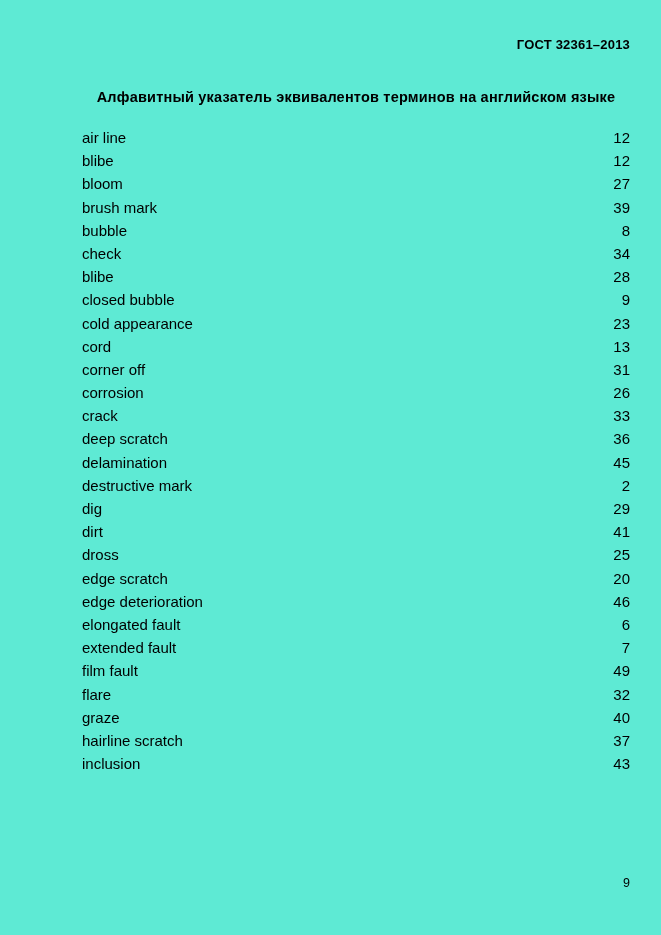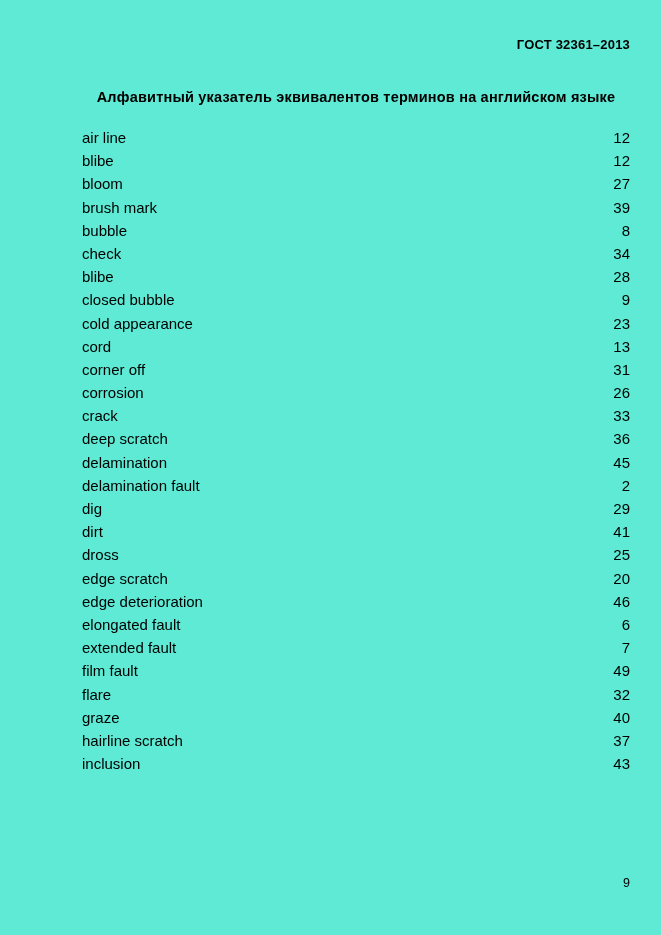--- a/index.html
+++ b/index.html
@@ -127,21 +127,21 @@
       </div>
       <div class="index-row">
         <span class="term">deep scratch</span>
         <span class="num">36</span>
       </div>
       <div class="index-row">
         <span class="term">delamination</span>
         <span class="num">45</span>
       </div>
       <div class="index-row">
-        <span class="term">delamination fault</span>
+        <span class="term">destructive mark</span>
         <span class="num">2</span>
       </div>
       <div class="index-row">
         <span class="term">dig</span>
         <span class="num">29</span>
       </div>
       <div class="index-row">
         <span class="term">dirt</span>
         <span class="num">41</span>
       </div>

